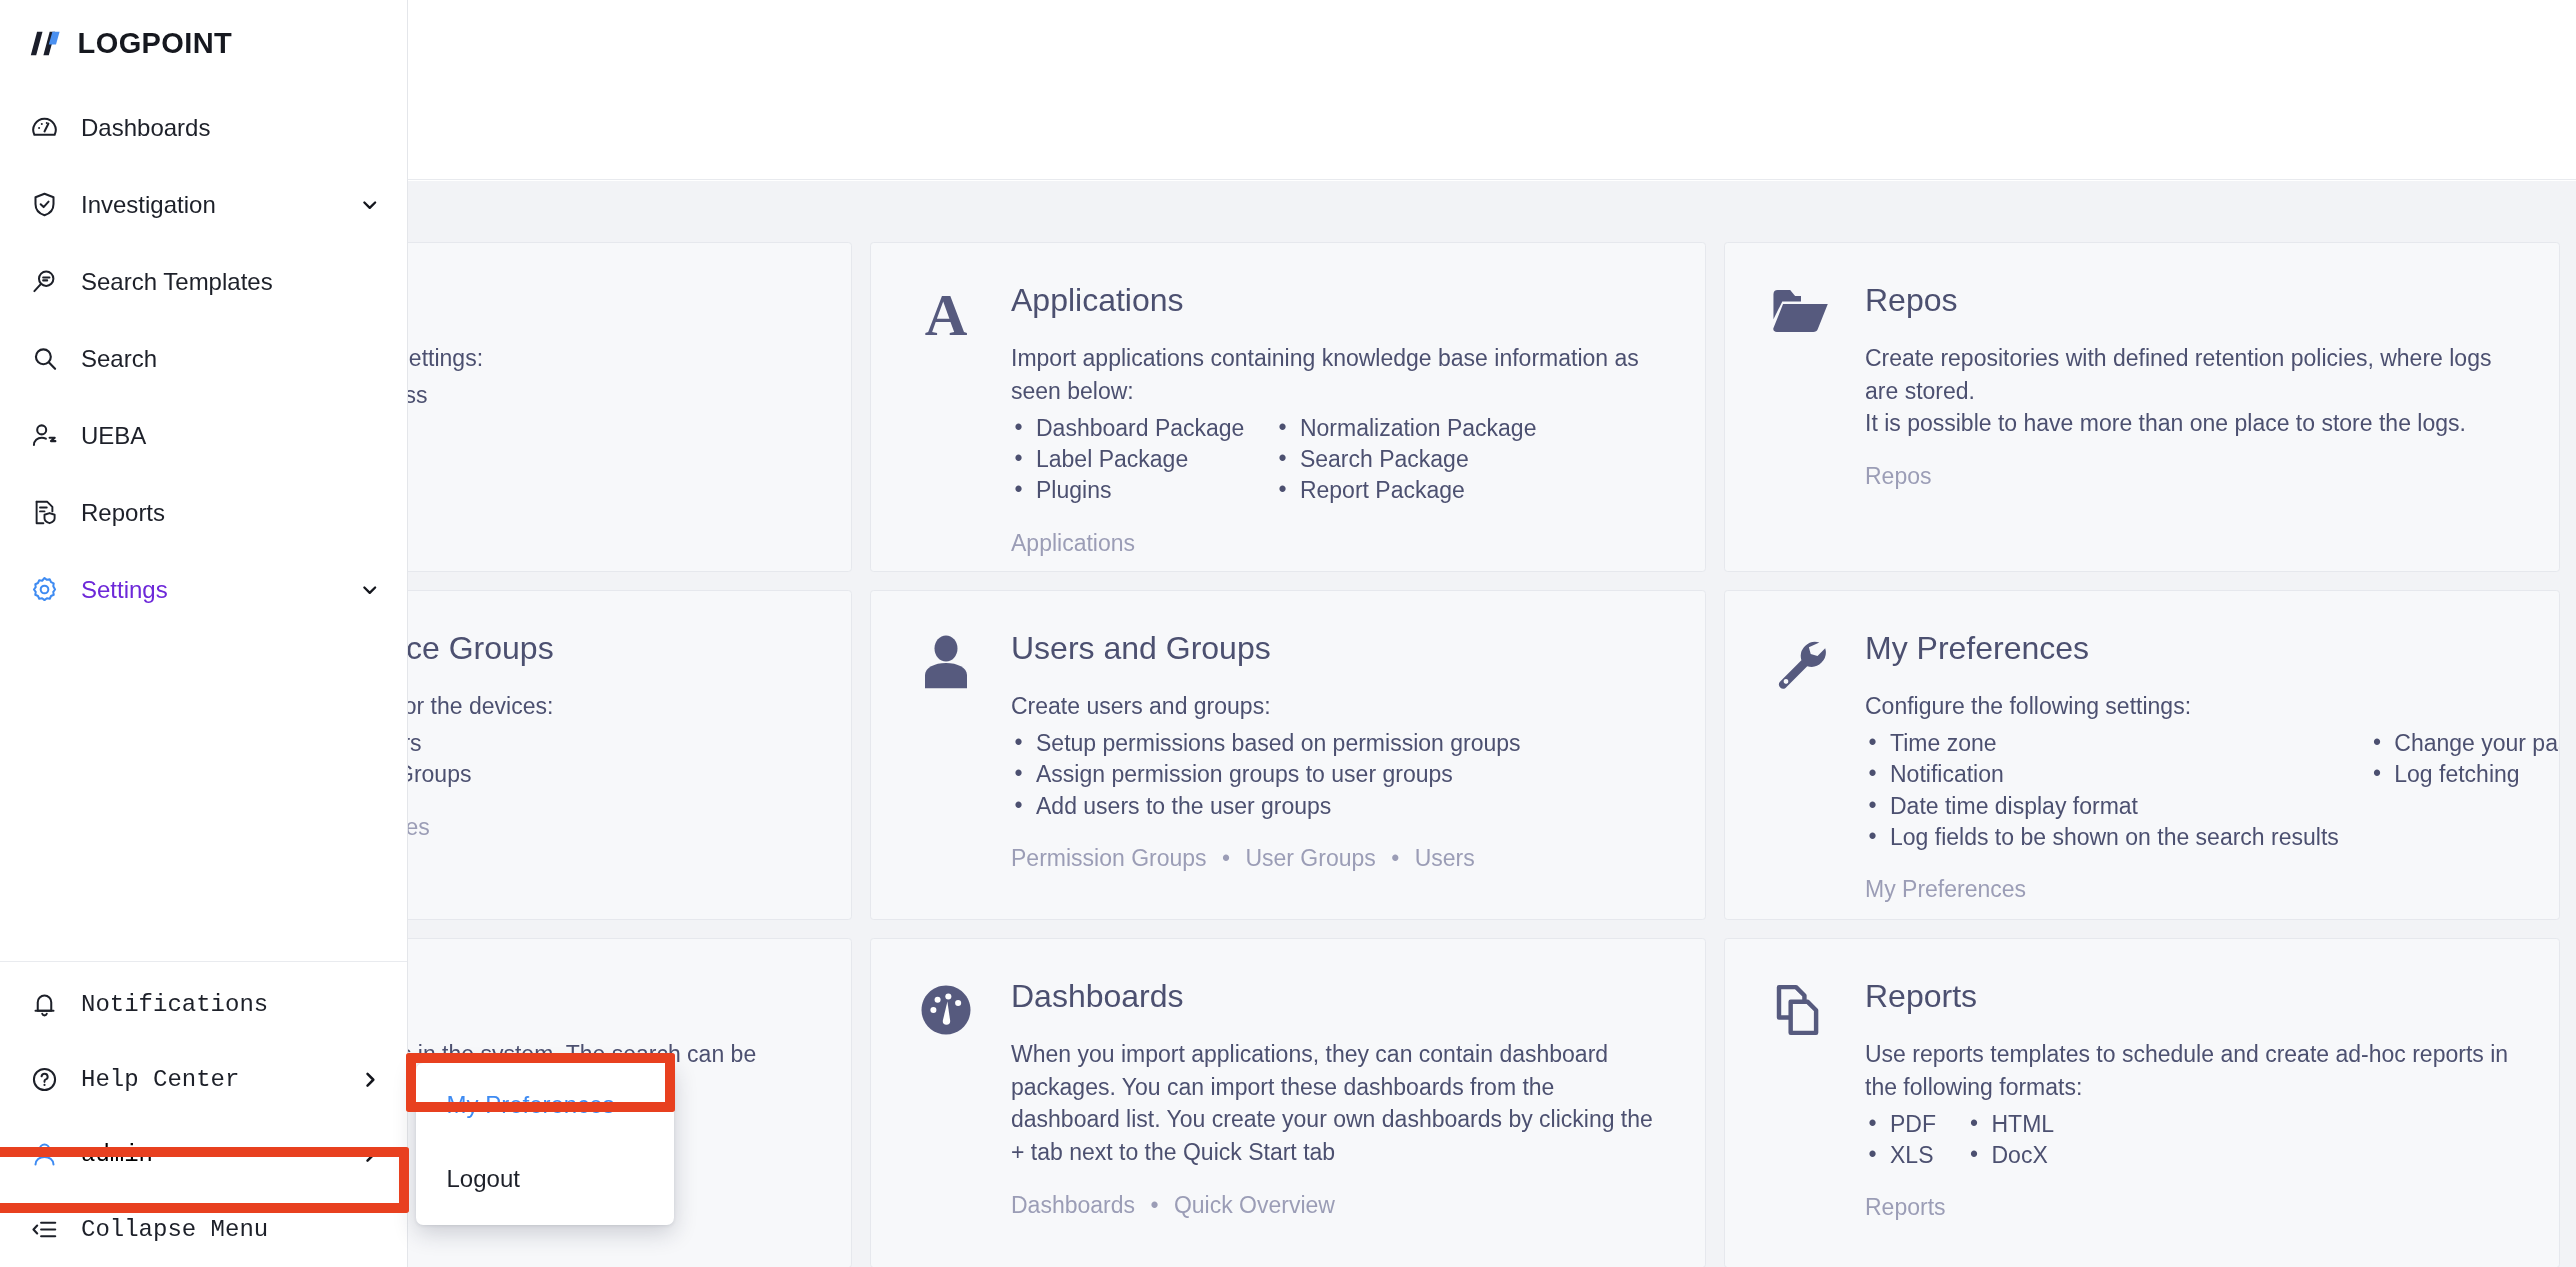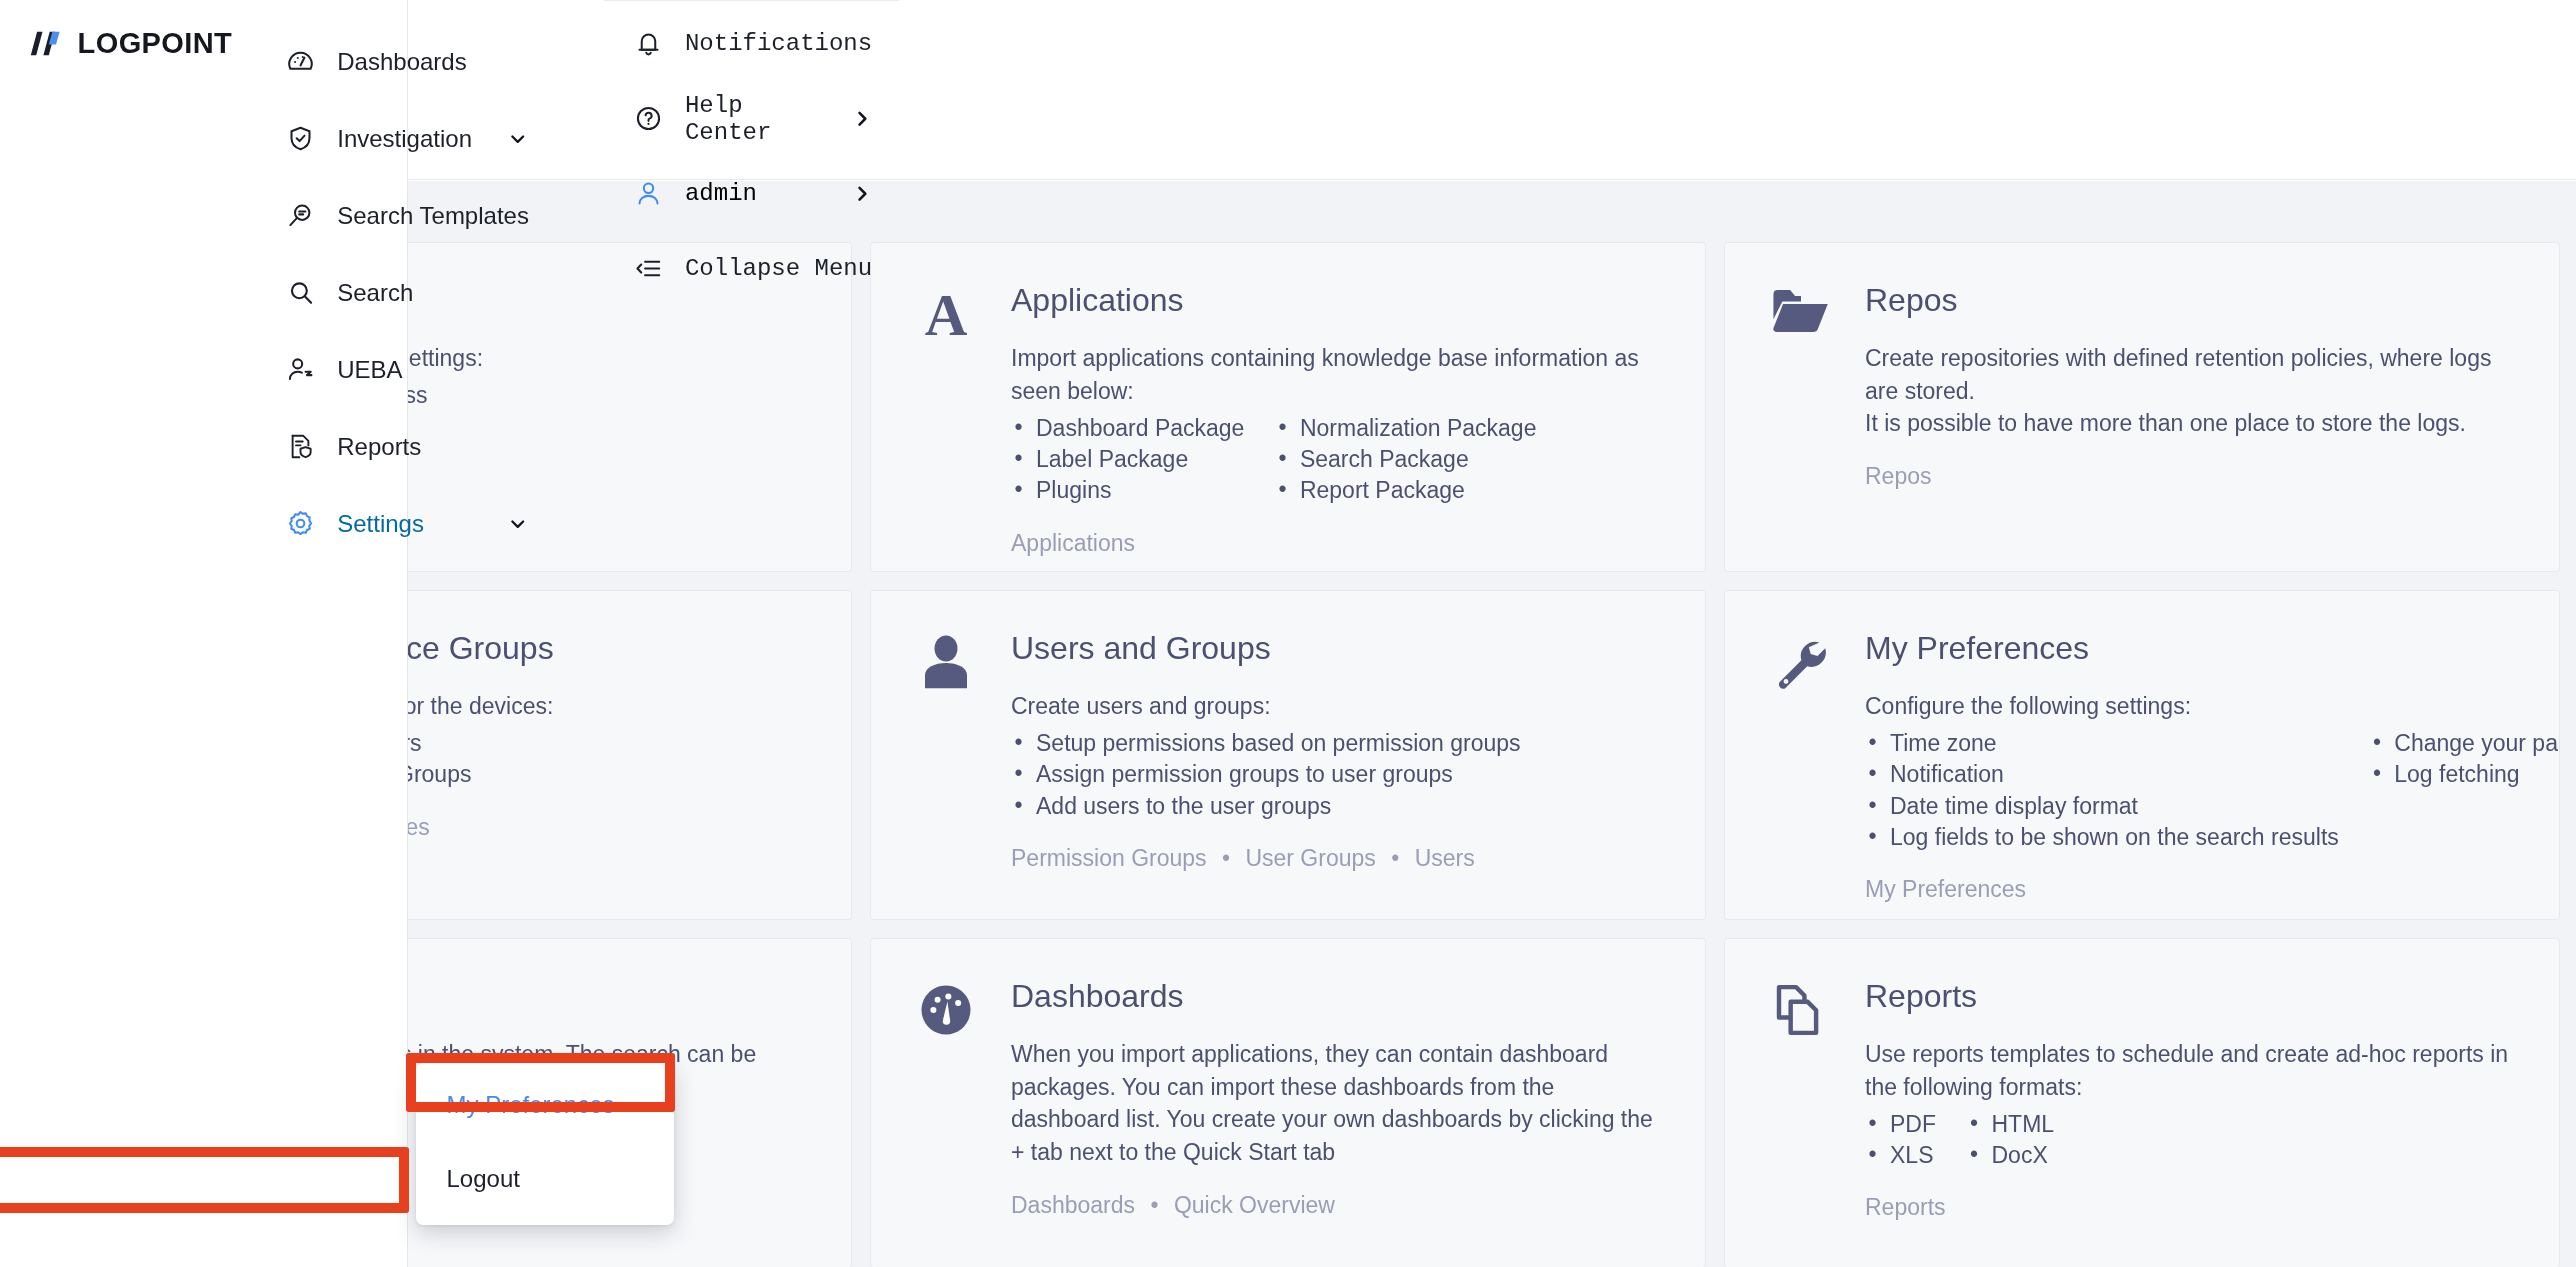--- a/index.html
+++ b/index.html
@@ -111,21 +111,21 @@
   }
   .card-links .sep { margin: 0 9px; color: #9b9db6; }
 
   
   .sidebar {
     position: absolute; left: 0; top: 0;
     width: 408px; height: 1267px;
     background: #ffffff;
     border-right: 0.9px solid #e4e6ea;
     z-index: 20;
-    display: flex; flex-direction: row; gap: 24px;
+    display: flex; flex-direction: column;
   }
   .logo {
     display: flex; align-items: center;
     gap: 12.6px;
     padding: 20px 0 0 29px;
     height: 66px;
   }
   .logo-mark { display: flex; align-items: center; }
   .logo-text {
     font-size: 29px; font-weight: 700;
@@ -142,21 +142,21 @@
   }
   .nav-item .ico {
     width: 30.5px; min-width: 30.5px;
     display: flex; align-items: center; justify-content: center;
     color: #1d2029;
   }
   .nav-item .lbl {
     font-size: 24px; color: #1d2029;
     flex: 1;
   }
-  .nav-item.active .lbl { color: #0369a1; }
+  .nav-item.active .lbl { color: #6d28d9; }
   .nav-item.active .ico { color: #3e8bf2; }
   .nav-item .chev { color: #14161d; display:flex; align-items:center; }
 
   .nav-spacer { flex: 1 1 auto; }
   .nav-bottom { border-top: 0.9px solid #e9ebef; padding-top: 5.4px; }
   .nav-bottom .nav-item { height: 75px; font-family: Liberation Mono, monospace; }
 
   .user-row {
     position: relative;
   }

